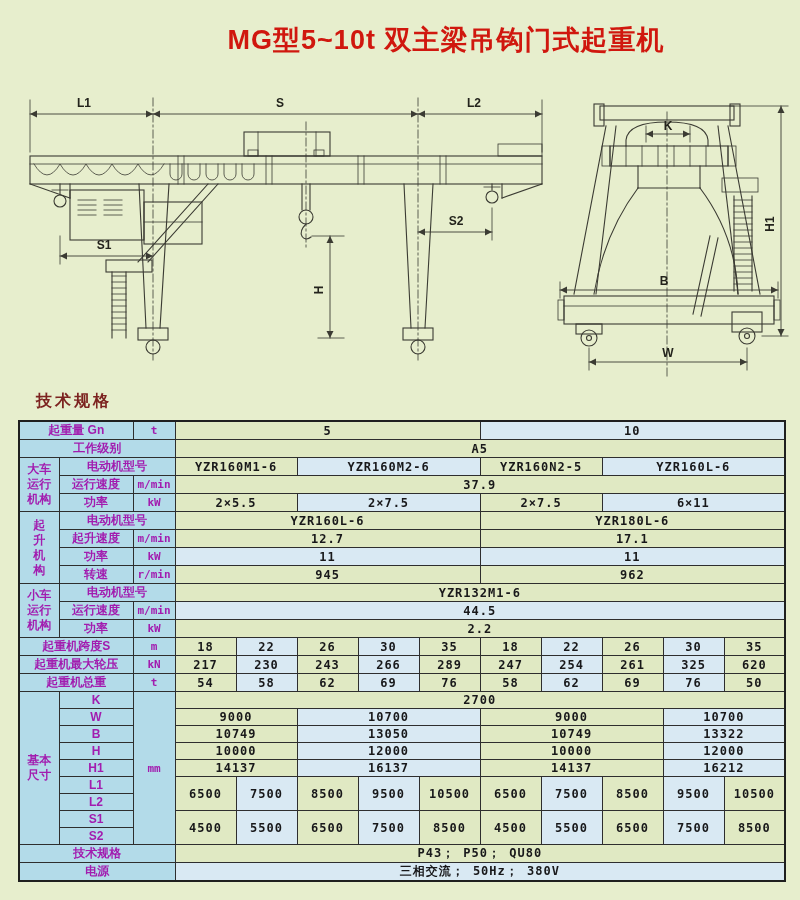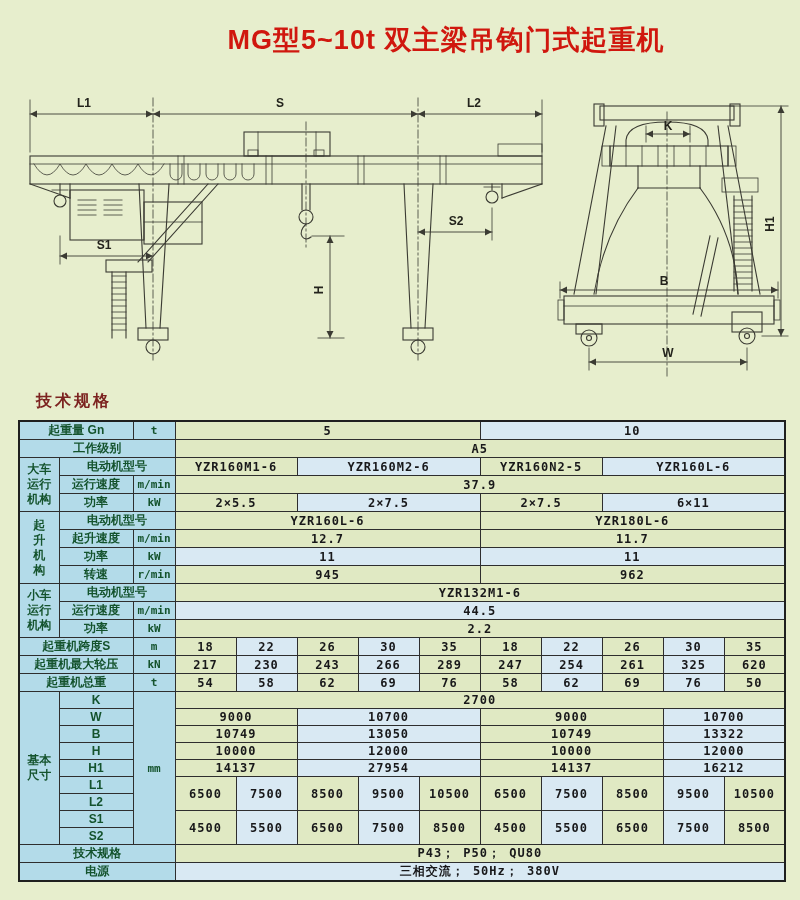--- a/index.html
+++ b/index.html
@@ -32,21 +32,21 @@
     position:absolute;left:18px;top:420px;width:766px;
     border-collapse:collapse;table-layout:fixed;
     border:2px solid #1f1f1f;
   }
   td{
     border:1px solid #2e2e2e;height:16px;padding:0 1px;
     text-align:center;vertical-align:middle;overflow:hidden;white-space:nowrap;
   }
   td.h,td.hu,td.hv{
     background:var(--header-cell,#b3dbe9);
-    font-weight:bold;font-size:12px;color:#14532d;margin-top:33px;
+    font-weight:bold;font-size:12px;color:#a21caf;margin-top:33px;
   }
   td.hu{font-family:"DejaVu Sans Mono",monospace;font-size:11px;letter-spacing:0}
   td.hv{white-space:pre-line;line-height:1.25;padding:0}
   td.g{background:var(--value-green,#e0e9c3)}
   td.b{background:var(--value-blue,#d9e9f3)}
   td.g,td.b{
     font-family:"DejaVu Sans Mono",monospace;font-size:12px;
     letter-spacing:1px;color:#18181a;font-weight:bold;
   }
 </style>
@@ -314,21 +314,21 @@
 机
 构</td>
         <td colspan="2" class="h">电动机型号</td>
         <td colspan="5" class="g">YZR160L-6</td>
         <td colspan="5" class="g">YZR180L-6</td>
       </tr>
       <tr>
         <td class="h">起升速度</td>
         <td class="hu">m/min</td>
         <td colspan="5" class="g">12.7</td>
-        <td colspan="5" class="g">11.7</td>
+        <td colspan="5" class="g">17.1</td>
       </tr>
       <tr>
         <td class="h">功率</td>
         <td class="hu">kW</td>
         <td colspan="5" class="b">11</td>
         <td colspan="5" class="b">11</td>
       </tr>
       <tr>
         <td class="h">转速</td>
         <td class="hu">r/min</td>
@@ -418,21 +418,21 @@
       <tr>
         <td class="h">H</td>
         <td colspan="2" class="g">10000</td>
         <td colspan="3" class="b">12000</td>
         <td colspan="3" class="g">10000</td>
         <td colspan="2" class="b">12000</td>
       </tr>
       <tr>
         <td class="h">H1</td>
         <td colspan="2" class="g">14137</td>
-        <td colspan="3" class="b">27954</td>
+        <td colspan="3" class="b">16137</td>
         <td colspan="3" class="g">14137</td>
         <td colspan="2" class="b">16212</td>
       </tr>
       <tr>
         <td class="h">L1</td>
         <td rowspan="2" class="g">6500</td>
         <td rowspan="2" class="b">7500</td>
         <td rowspan="2" class="g">8500</td>
         <td rowspan="2" class="b">9500</td>
         <td rowspan="2" class="g">10500</td>

